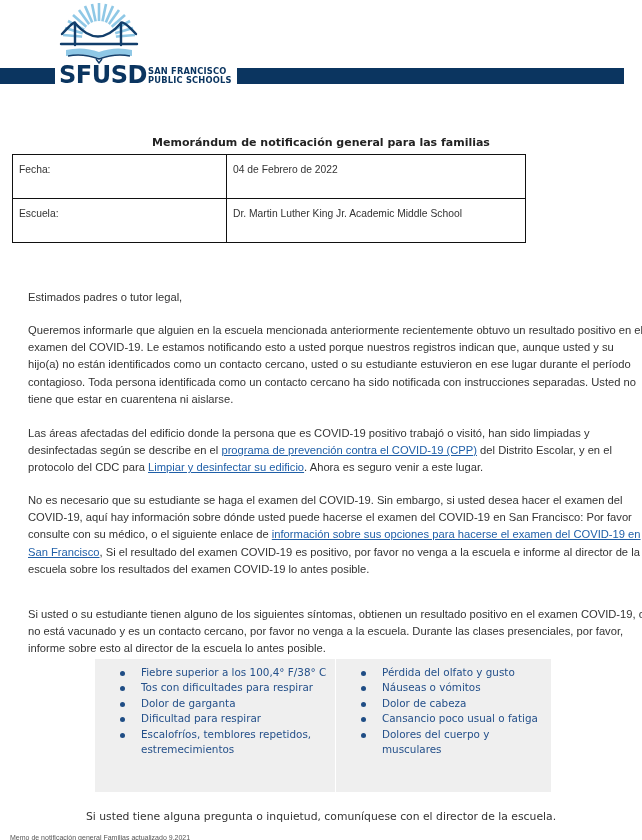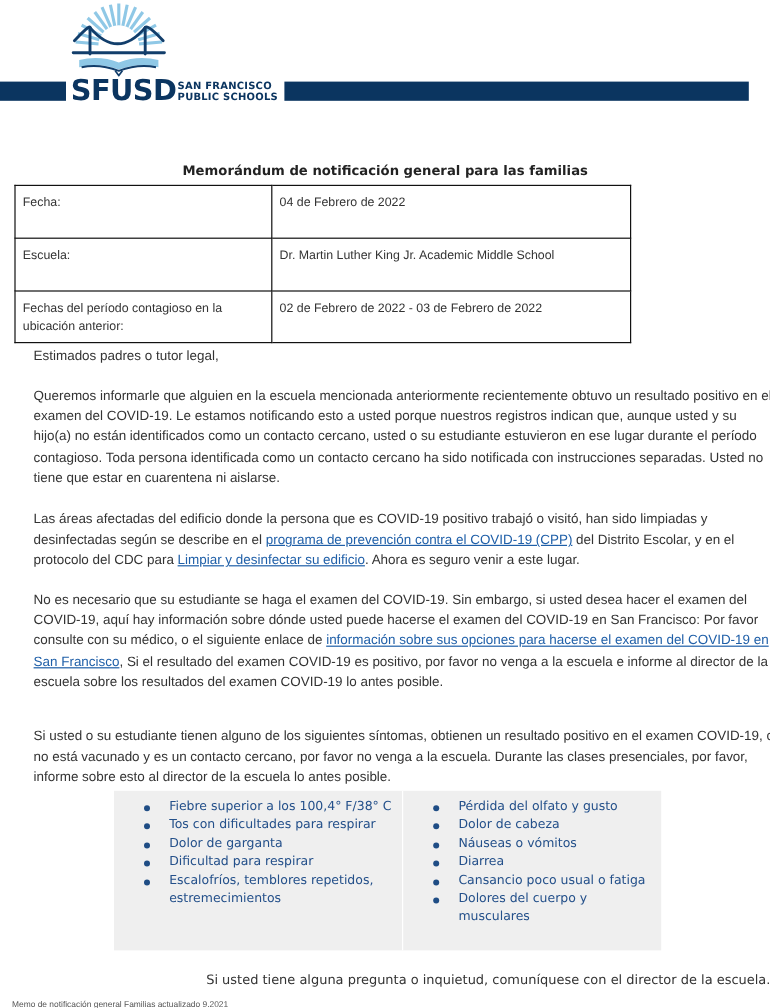--- a/index.html
+++ b/index.html
@@ -38,21 +38,21 @@
   .symptoms { position: absolute; left: 95px; top: 659px; width: 456px; height: 133px; background: #efefef; display: flex; }
   .sym-col { position: relative; padding-top: 6px; }
   .sym-col.left { width: 241px; border-right: 1.5px solid #ffffff; }
   .sym-col.right { width: 211px; }
   .sym-col ul { list-style: none; }
   .sym-col li { position: relative; font-family: "DejaVu Sans", sans-serif; font-size: 10.4px; line-height: 15.4px;
                 color: #24508a; padding-left: 46px; }
   .sym-col.right li { padding-left: 46px; }
   .sym-col li .bullet { position: absolute; left: 25px; top: 6px; width: 5px; height: 5px; border-radius: 50%; background: #1f4d85; }
 
-  .closing { position: absolute; left: 0; top: 810px; width: 642px; text-align: right;
+  .closing { position: absolute; left: 0; top: 810px; width: 642px; text-align: center;
              font-family: "DejaVu Sans", sans-serif; font-size: 10.8px; color: #333; }
   .footer { position: absolute; left: 10px; top: 834px; font-family: "Liberation Sans", sans-serif; font-size: 7px; color: #555; }
 </style>
 </head>
 <body>
 
 <div class="header">
   <div class="bar-left"></div>
   <svg class="logo-mark" viewBox="0 0 82 64" xmlns="http://www.w3.org/2000/svg">
 
@@ -101,24 +101,20 @@
 <table class="info-table">
   <tbody>
       <tr class="r1">
     <td class="lbl">Fecha:</td>
     <td>04 de Febrero de 2022</td>
   </tr>
   <tr class="r2">
     <td class="lbl">Escuela:</td>
     <td>Dr. Martin Luther King Jr. Academic Middle School</td>
   </tr>
-  <tr class="r3">
-    <td class="lbl">Fechas del período contagioso en la ubicación anterior:</td>
-    <td>02 de Febrero de 2022 - 03 de Febrero de 2022</td>
-  </tr>
 </tbody>
   </table>
 
 <p class="body" style="top:289px;">Estimados padres o tutor legal,</p>
 
 <p class="body" style="top:322px;">Queremos informarle que alguien en la escuela mencionada anteriormente recientemente obtuvo un resultado positivo en el examen del COVID-19. Le estamos notificando esto a usted porque nuestros registros indican que, aunque usted y su hijo(a) no están identificados como un contacto cercano, usted o su estudiante estuvieron en ese lugar durante el período contagioso. Toda  persona identificada como un contacto cercano ha sido notificada con instrucciones separadas. Usted no tiene que estar en cuarentena ni aislarse.</p>
 
 <p class="body" style="top:425px;"><span>Las áreas afectadas del edificio donde la persona que es COVID-19 positivo trabajó o visitó, han sido limpiadas y desinfectadas según se describe en el </span><a>programa de prevención contra el COVID-19 (CPP)</a><span> del Distrito Escolar, y en el protocolo del CDC para  </span><a>Limpiar y desinfectar su edificio</a><span>.  Ahora es seguro venir a este lugar.</span></p>
 
 <p class="body" style="top:492px;"><span>No es necesario que su estudiante se haga el examen del COVID-19.  Sin embargo, si usted desea hacer el examen del COVID-19, aquí hay  información sobre dónde usted puede hacerse el examen del COVID-19 en San Francisco: Por favor consulte con su médico, o el siguiente enlace de </span><a>información sobre sus opciones para hacerse el examen del COVID-19 en San Francisco</a><span>, Si el resultado del examen COVID-19 es positivo, por favor no venga a la escuela e informe al director de la escuela sobre los resultados del examen COVID-19 lo antes posible.</span></p>
@@ -131,23 +127,22 @@
       <li><span class="bullet"></span><span>Fiebre superior a los 100,4° F/38° C</span></li>
       <li><span class="bullet"></span><span>Tos con dificultades para respirar</span></li>
       <li><span class="bullet"></span><span>Dolor de garganta</span></li>
       <li><span class="bullet"></span><span>Dificultad para respirar</span></li>
       <li><span class="bullet"></span><span>Escalofríos, temblores repetidos, estremecimientos</span></li>
     </ul>
   </div>
   <div class="sym-col right">
     <ul>
       <li><span class="bullet"></span><span>Pérdida del olfato y gusto</span></li>
+      <li><span class="bullet"></span><span>Náuseas o vómitos</span></li>
       <li><span class="bullet"></span><span>Dolor de cabeza</span></li>
-      <li><span class="bullet"></span><span>Náuseas o vómitos</span></li>
-      <li><span class="bullet"></span><span>Diarrea</span></li>
       <li><span class="bullet"></span><span>Cansancio poco usual o fatiga</span></li>
       <li><span class="bullet"></span><span>Dolores del cuerpo y musculares</span></li>
     </ul>
   </div>
 </div>
 
 <div class="closing">Si usted tiene alguna pregunta o inquietud, comuníquese con el director de la escuela.</div>
 <div class="footer">Memo de notificación general Familias actualizado 9.2021</div>
 
 </body></html>

